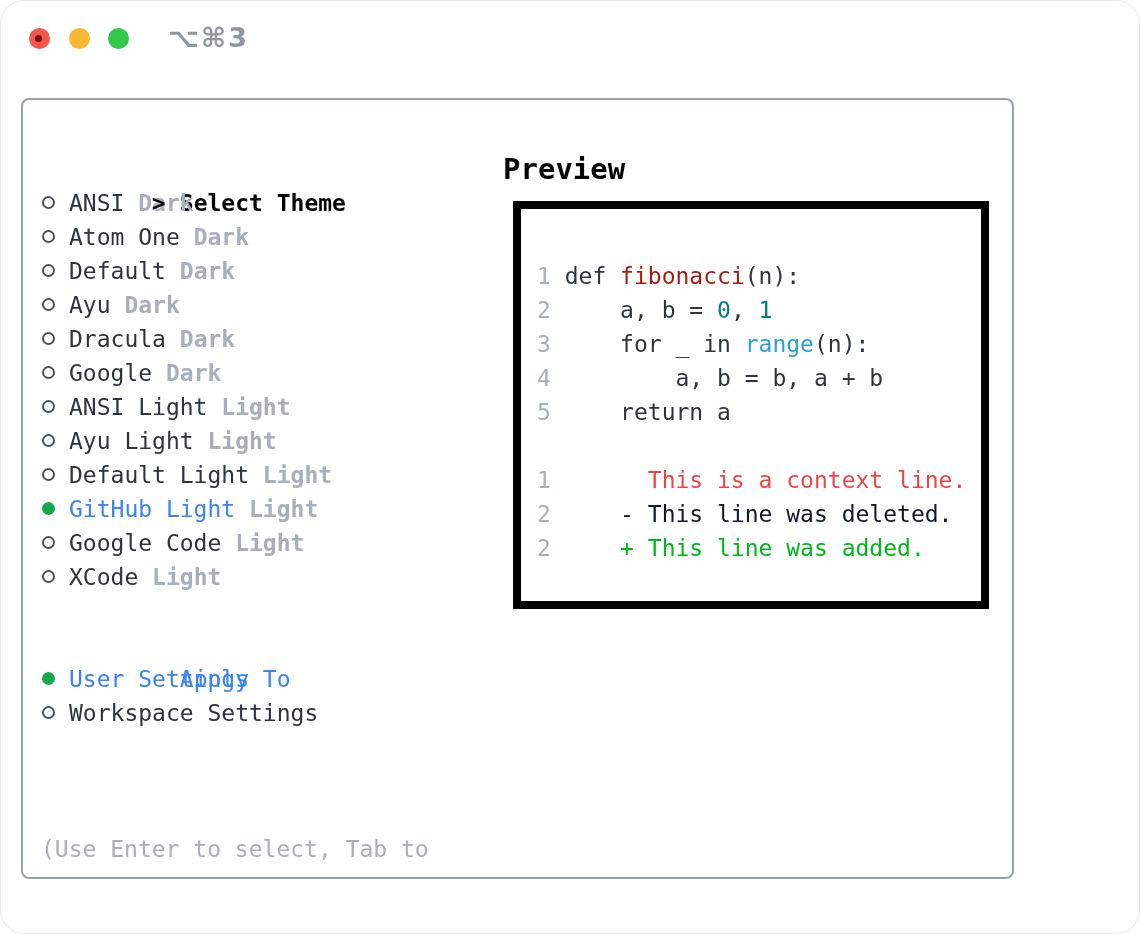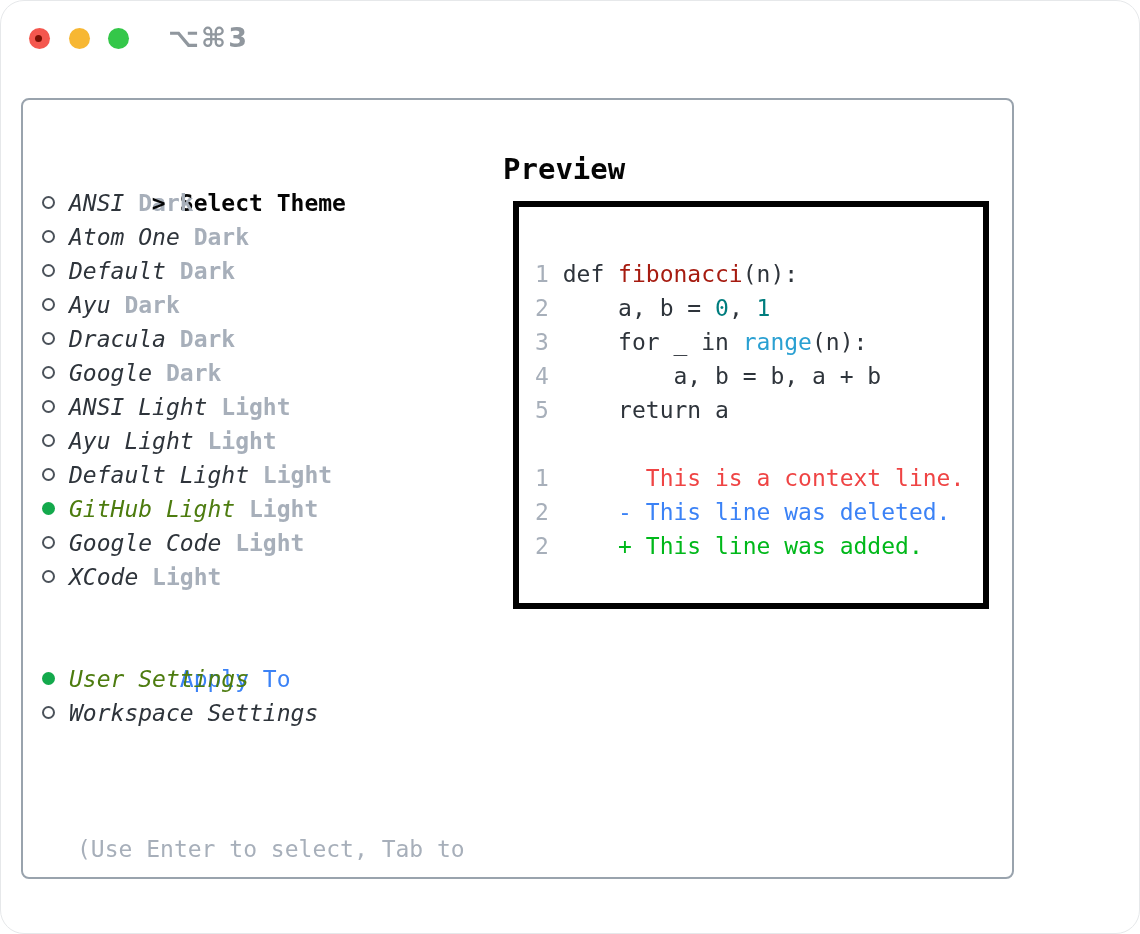--- a/index.html
+++ b/index.html
@@ -17,37 +17,37 @@
   
   .left-col{position:absolute;left:18px;top:52px;font-size:23px;line-height:34px;color:#2e343b;}
   .row{white-space:pre;height:34px;}
   .cell{display:inline-block;width:28px;height:34px;position:relative;vertical-align:top;}
   .dot{position:absolute;left:1px;top:10px;width:13px;height:13px;border-radius:50%;box-sizing:border-box;}
   .dot.ring{border:2px solid #4b525a;}
   .dot.filled{background:#13a94c;}
   .pointer{font-weight:bold;color:#050505;}
   .bold-header{font-weight:bold;color:#050505;}
   .apply-title{color:#3b82f6;}
-  .label{color:#2e343b;font-style:italic;}
-  .label.green{color:#4d7c0f;}
+  .label{color:#2e343b;}
+  .label.green{color:#3b82f6;}
   .suffix{color:#a7afba;font-weight:bold;}
   .apply-header{margin-top:34px;}
   .hint{margin-top:34px;color:#a7afba;white-space:pre;}
-  .hint div{height:34px;margin-left:36px;}
+  .hint div{height:34px;}
   
   .preview-title{position:absolute;left:480px;top:52px;font-size:29px;line-height:34px;}
-  .preview-box{position:absolute;left:490px;top:101px;width:476px;height:408px;border:6px solid #000000;box-sizing:border-box;padding:50px 0 0 16px;overflow:hidden;}
+  .preview-box{position:absolute;left:490px;top:101px;width:476px;height:408px;border:8px solid #000000;box-sizing:border-box;padding:50px 0 0 16px;overflow:hidden;}
   .pline{white-space:pre;height:34px;min-height:34px;font-size:23px;line-height:34px;}
   .lineno{color:#a7afba;}
   .tk-plain{color:#2e343b;}
   .tk-func{color:#a61b10;}
   .tk-num{color:#007d7e;}
   .tk-builtin{color:#2aa0d2;}
   .tk-context{color:#ef4444;}
-  .tk-deleted{color:#3b82f6;}
+  .tk-deleted{color:#0f172a;}
   .tk-added{color:#00b81a;}
 </style>
 </head>
 <body>
 
 <div class="window">
 
   <span class="light red"></span>
   <span class="light yellow"></span>
   <span class="light green"></span>

